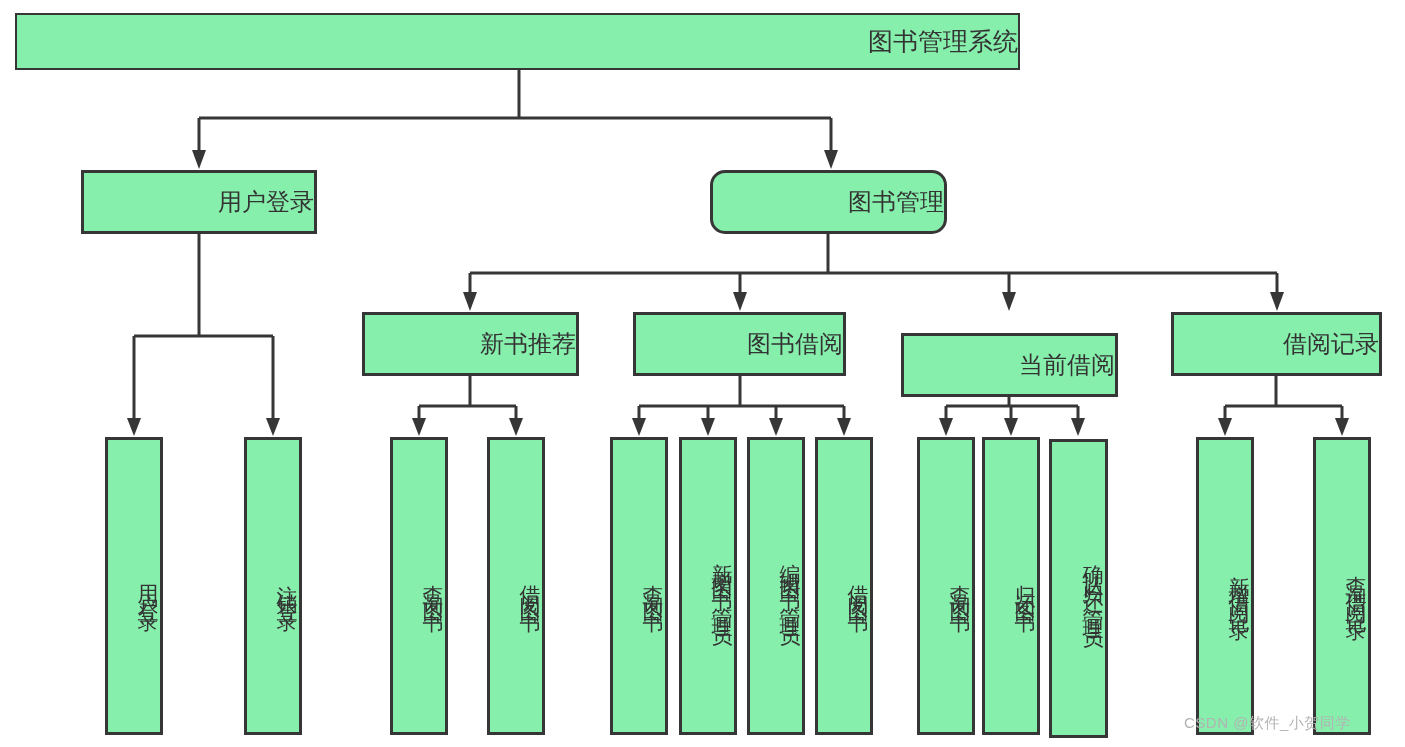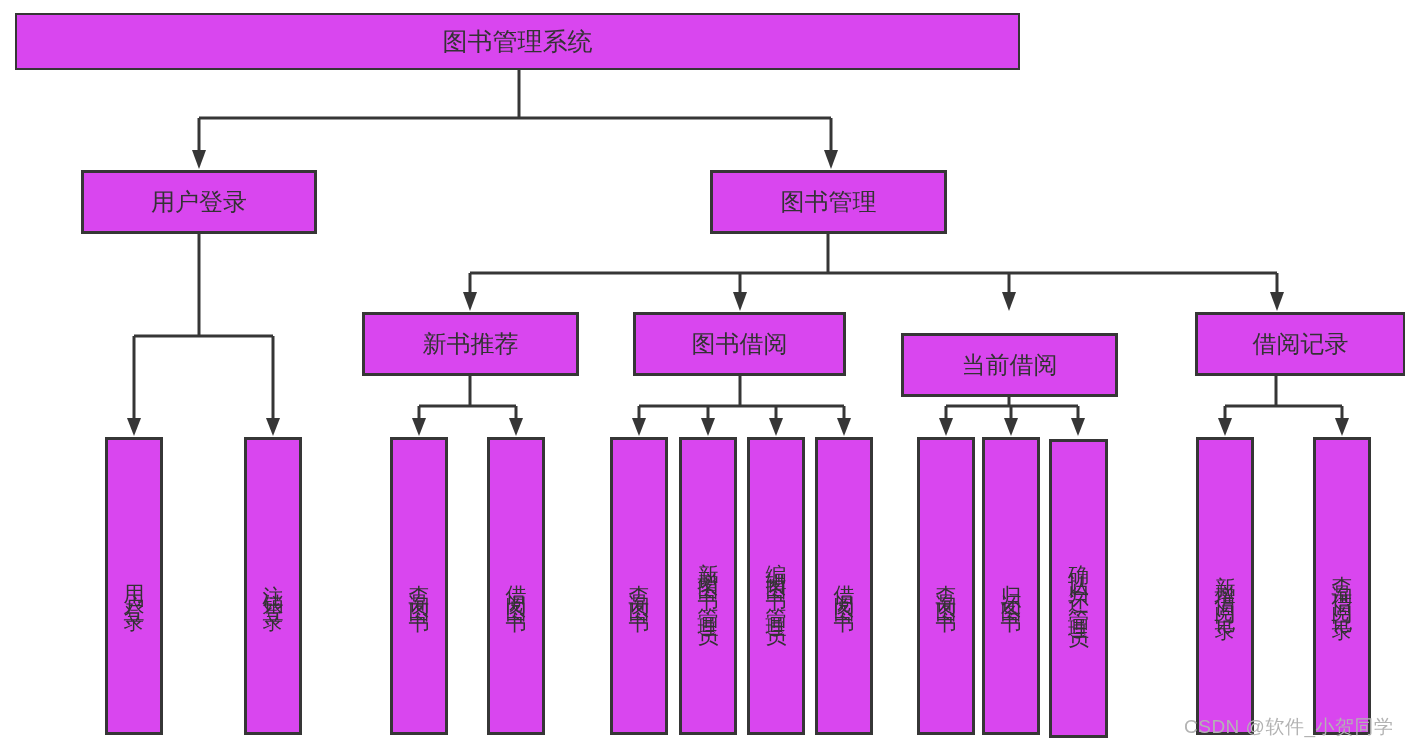--- a/index.html
+++ b/index.html
@@ -13,26 +13,26 @@
   }
   svg.connectors {
     position: absolute;
     left: 0; top: 0;
     width: 1405px; height: 747px;
     z-index: 1;
   }
   .box {
     position: absolute;
     box-sizing: border-box;
-    background: #d946ef;
+    background: #86efac;
     border: 3px solid #363636;
     color: #333333;
     display: flex;
     align-items: center;
-    justify-content: center;
+    justify-content: flex-end;
     z-index: 2;
   }
   .box.root {
     border-width: 2px;
     font-size: 25px;
   }
   .box.hbox {
     font-size: 24px;
   }
   .box.vbox {
@@ -43,21 +43,21 @@
     text-orientation: mixed;
     letter-spacing: 9px;
     line-height: 1.15;
     white-space: nowrap;
   }
   .label { color: #333333; }
   .watermark {
     position: absolute;
     left: 1184px;
     top: 714px;
-    font-size: 19px;
+    font-size: 15px;
     color: #b3b3b3;
     white-space: nowrap;
     z-index: 5;
     letter-spacing: 0.5px;
   }
 </style>
 </head>
 <body>
 
 <div class="canvas">
@@ -128,34 +128,34 @@
     </g>
   </svg>
 
   <div class="box root" style="left:15px; top:13px; width:1005px; height:57px;">
     <span class="label">图书管理系统</span>
   </div>
 
   <div class="box hbox" style="left:81px; top:170px; width:236px; height:64px;">
     <span class="label">用户登录</span>
   </div>
-  <div class="box hbox" style="left:710px; top:170px; width:237px; height:64px;">
+  <div class="box hbox" style="left:710px; top:170px; width:237px; height:64px;border-radius:15px;">
     <span class="label">图书管理</span>
   </div>
 
   <div class="box hbox" style="left:633px; top:312px; width:213px; height:64px;">
     <span class="label">图书借阅</span>
   </div>
   <div class="box hbox" style="left:362px; top:312px; width:217px; height:64px;">
     <span class="label">新书推荐</span>
   </div>
   <div class="box hbox" style="left:901px; top:312px; width:217px; height:64px;margin-top:21px;">
     <span class="label">当前借阅</span>
   </div>
-  <div class="box hbox" style="left:1171px; top:312px; width:211px; height:64px;margin-left:24px;">
+  <div class="box hbox" style="left:1171px; top:312px; width:211px; height:64px;">
     <span class="label">借阅记录</span>
   </div>
 
   <div class="box vbox" style="left:105px; top:437px; width:58px; height:298px;">
     <span class="label vtext">用户登录</span>
   </div>
   <div class="box vbox" style="left:244px; top:437px; width:58px; height:298px;">
     <span class="label vtext">注销登录</span>
   </div>
 

